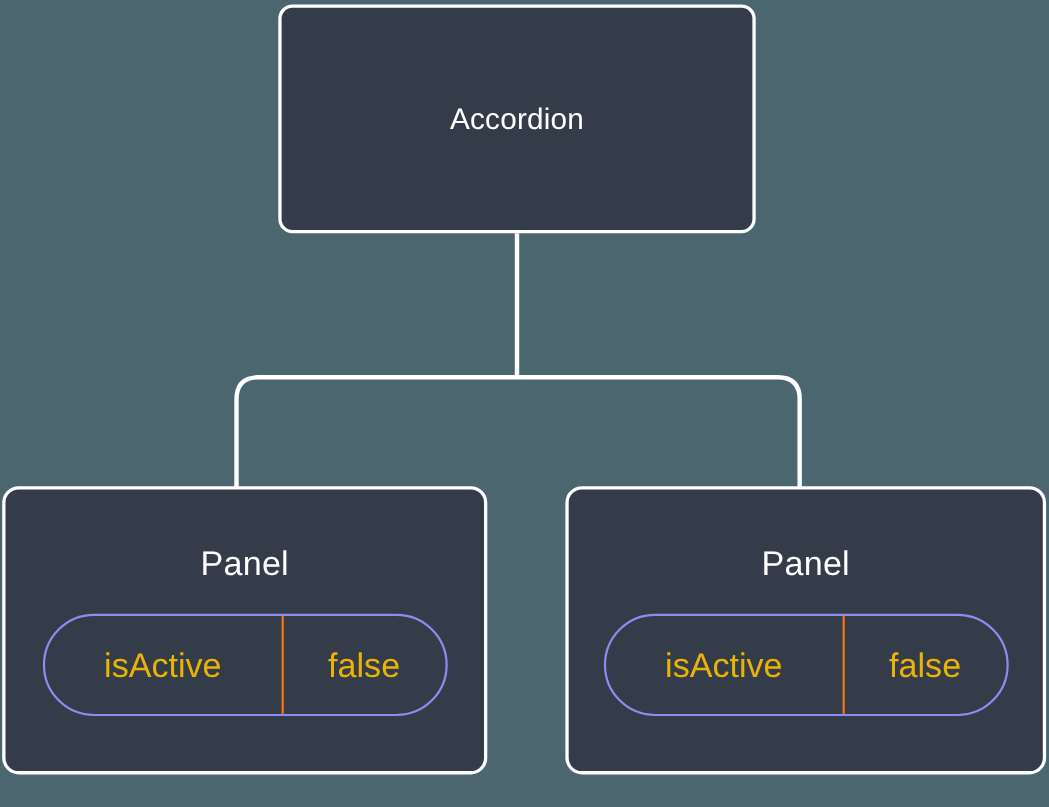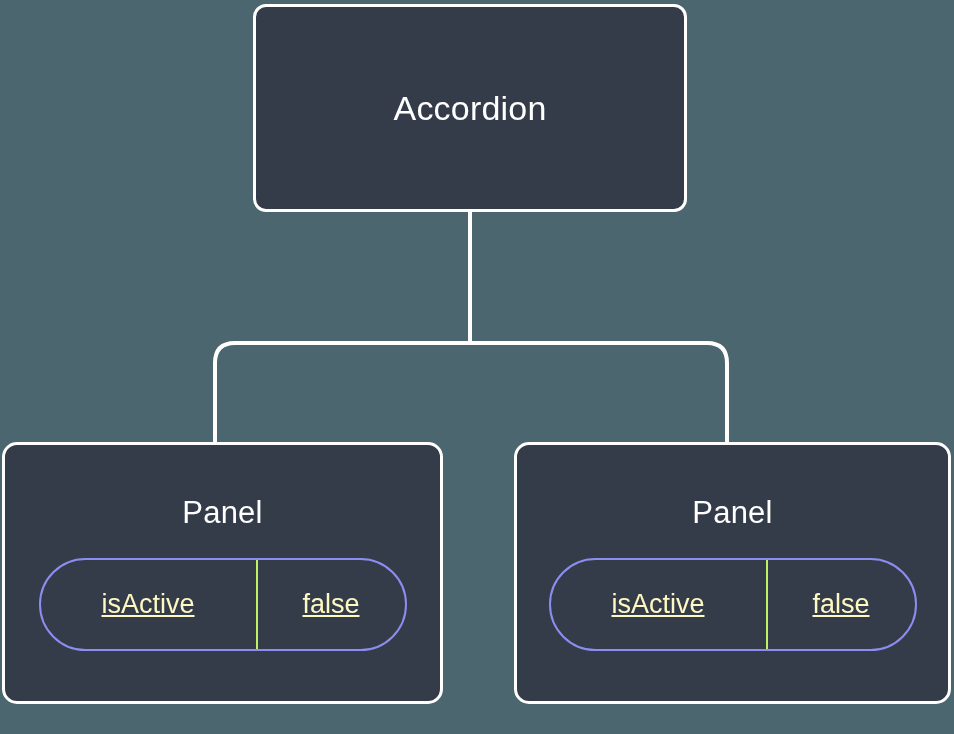--- a/index.html
+++ b/index.html
@@ -46,21 +46,21 @@
   
   .node--root {
     left: 253px;
     top: 4px;
     width: 434px;
     height: 208px;
     border-radius: 13px;
     justify-content: center;
   }
   .node--root .node-title {
-    font-size: 34px;
+    font-size: 27px;
     line-height: 1;
     color: #ffffff;
     font-weight: 400;
     letter-spacing: 0.2px;
   }
 
   
   .node--panel {
     top: 442px;
     height: 262px;
@@ -91,29 +91,28 @@
     background: transparent;
   }
   .panel-left  .state-pill { width: 368px; }
   .panel-right .state-pill { width: 368px; }
 
   .state-key,
   .state-val {
     display: flex;
     align-items: center;
     justify-content: center;
-    color: #fef9c3;
-    font-size: 27px;
+    color: #eab308;
+    font-size: 31px;
     line-height: 1;
     font-weight: 400;
     box-sizing: border-box;
-    text-decoration: underline;
   }
   .state-key { flex: 0 0 215px; }
-  .state-val { flex: 1 1 auto; border-left: 2px solid #bef264; }
+  .state-val { flex: 1 1 auto; border-left: 2px solid #f97316; }
 </style>
 </head>
 <body>
 
 <div id="canvas">
 
   <svg id="edges" viewBox="0 0 954 734" width="954" height="734" fill="none">
 
     <path d="M470 212 L470 343" stroke="#ffffff" stroke-width="4" stroke-linecap="butt"></path>
 

